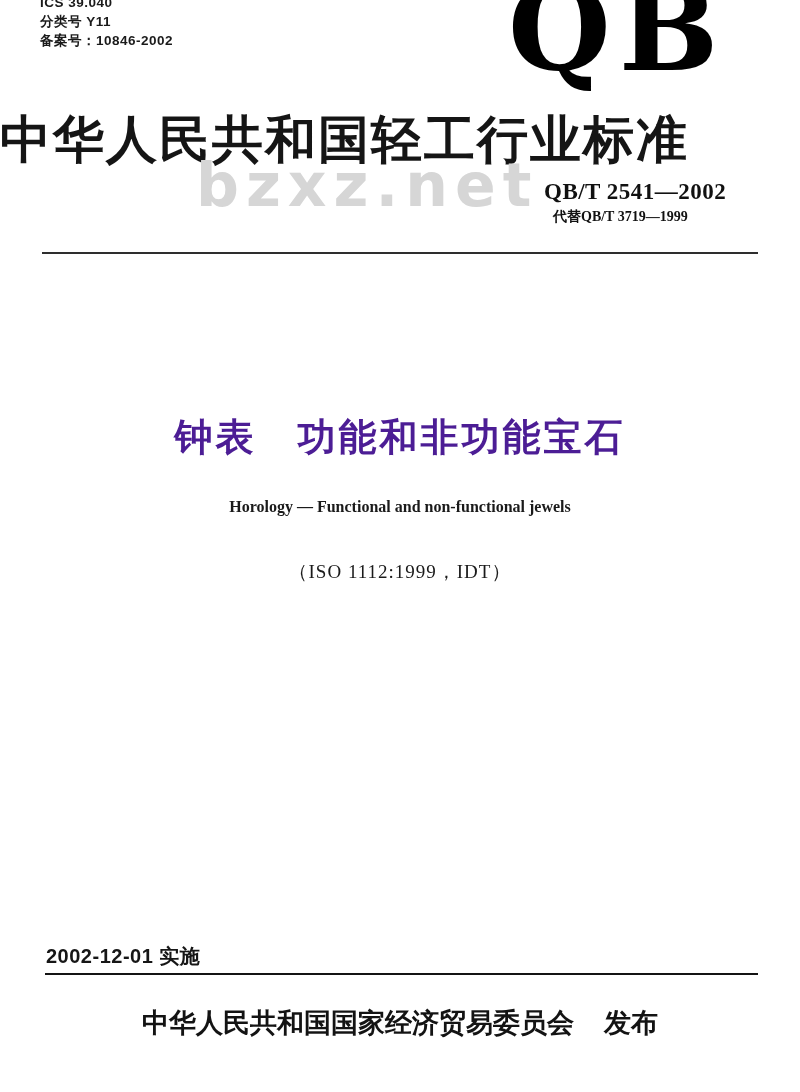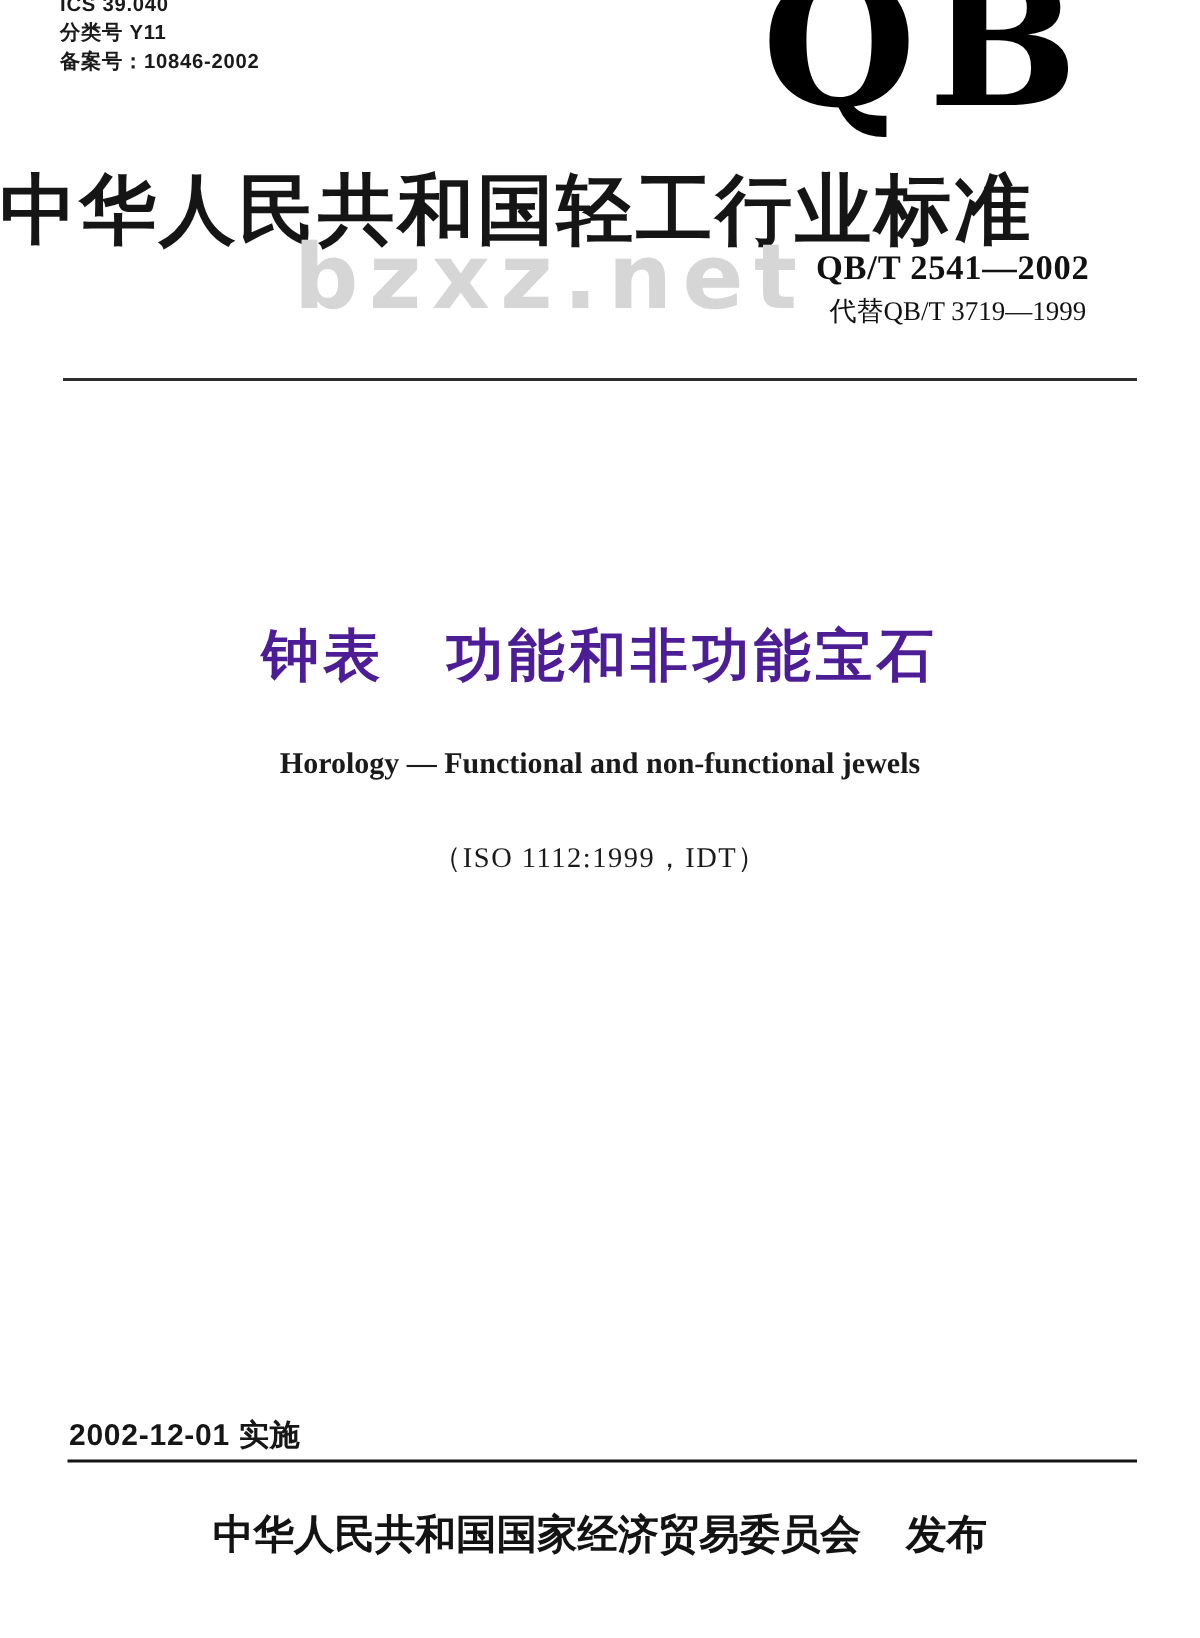--- a/index.html
+++ b/index.html
@@ -30,40 +30,40 @@
     font-size:51px;font-weight:bold;letter-spacing:2px;
     color:#151515;white-space:nowrap;
   }
   .watermark{
     position:absolute;top:150px;left:196px;
     font-family:"DejaVu Sans",sans-serif;
     font-size:60px;font-weight:bold;letter-spacing:7px;
     color:#d6d6d6;z-index:0;text-align:right;
   }
   .std-no-block{
-    position:absolute;top:166px;left:544px;z-index:1;
+    position:absolute;top:179px;left:544px;z-index:1;
     font-family:"Liberation Serif",serif;color:#111;
   }
   .std-no{font-size:23px;font-weight:bold;letter-spacing:0.5px;white-space:nowrap;}
-  .std-replaces{font-size:18px;font-weight:normal;padding-left:9px;margin-top:3px;white-space:nowrap;}
+  .std-replaces{font-size:14px;font-weight:bold;padding-left:9px;margin-top:3px;white-space:nowrap;}
   .rule-top{
     position:absolute;top:252px;left:42px;width:716px;height:2px;
     background:#2e2e2e;
   }
   .doc-title{
     position:absolute;top:412px;left:0;width:100%;
     text-align:center;
     font-size:38px;font-weight:bold;letter-spacing:3px;
     color:#4c1d95;white-space:nowrap;
   }
   .title-en{
     position:absolute;top:498px;left:0;width:100%;
     text-align:center;
     font-family:"Liberation Serif",serif;
-    font-size:20px;font-weight:bold;color:#1a1a1a;
+    font-size:16px;font-weight:bold;color:#1a1a1a;
   }
   .iso-ref{
     position:absolute;top:559px;left:0;width:100%;
     text-align:center;
     font-family:"Liberation Serif",serif;
     font-size:19px;color:#1a1a1a;letter-spacing:1px;
   }
   .dates-row{
     position:absolute;top:943px;left:46px;width:712px;
     display:flex;justify-content:space-between;align-items:baseline;

